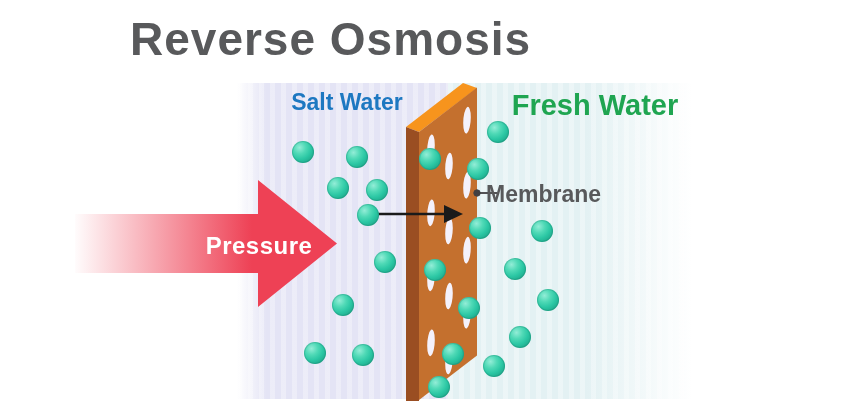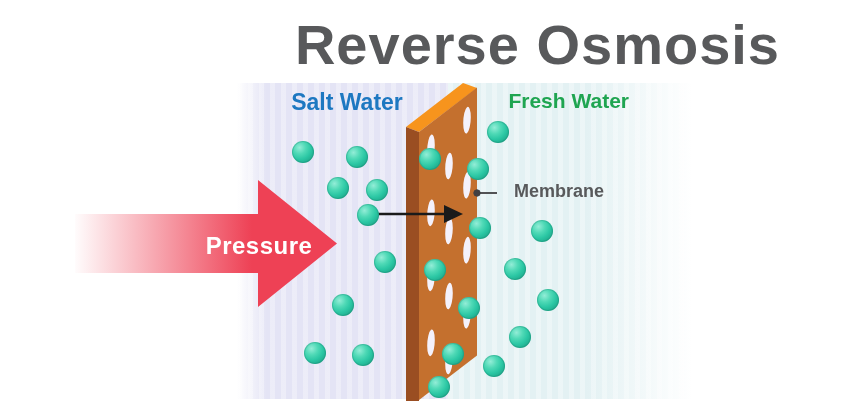--- a/index.html
+++ b/index.html
@@ -18,30 +18,30 @@
     left:448px;width:252px;
     background:linear-gradient(to right, var(--panel-right) 0%, var(--panel-right) 55%, rgba(227,241,243,0) 97%);
   }
   .panel-stripes{
     position:absolute;inset:0;
     background:repeating-linear-gradient(90deg, rgba(255,255,255,0.32) 0 5px, rgba(255,255,255,0) 5px 11px);
   }
   
   .lbl{position:absolute;font-weight:bold;white-space:nowrap;}
   #title{
-    left:130px;top:12px;width:650px;text-align:right;
-    font-size:56px;letter-spacing:1px;color:var(--title-gray);
+    left:130px;top:12px;width:650px;text-align:left;
+    font-size:46px;letter-spacing:1px;color:var(--title-gray);
   }
   #salt-label{left:262px;top:89px;width:170px;text-align:center;font-size:23px;color:var(--salt-blue);}
-  #fresh-label{left:459px;top:89px;width:170px;text-align:right;font-size:21px;color:var(--fresh-green);}
+  #fresh-label{left:510px;top:89px;width:170px;text-align:center;font-size:29px;color:var(--fresh-green);}
   #pressure-label{
     left:184px;top:232px;width:150px;text-align:center;
     font-size:24px;color:#ffffff;letter-spacing:0.5px;
   }
-  #membrane-label{left:514px;top:181px;font-size:18px;color:var(--title-gray);}
+  #membrane-label{left:486px;top:181px;font-size:23px;color:var(--title-gray);}
   
   svg.layer{position:absolute;left:0;top:0;}
   .membrane-top{fill:var(--membrane-top);}
   .membrane-side{fill:var(--membrane-side);}
   .membrane-front{fill:var(--membrane-front);}
   .membrane-hole{fill:#f4f1fb;}
   .flow-black{stroke:var(--arrow-black);}
   .flow-black-head{fill:var(--arrow-black);}
   .callout{stroke:#414042;fill:#414042;}
   

